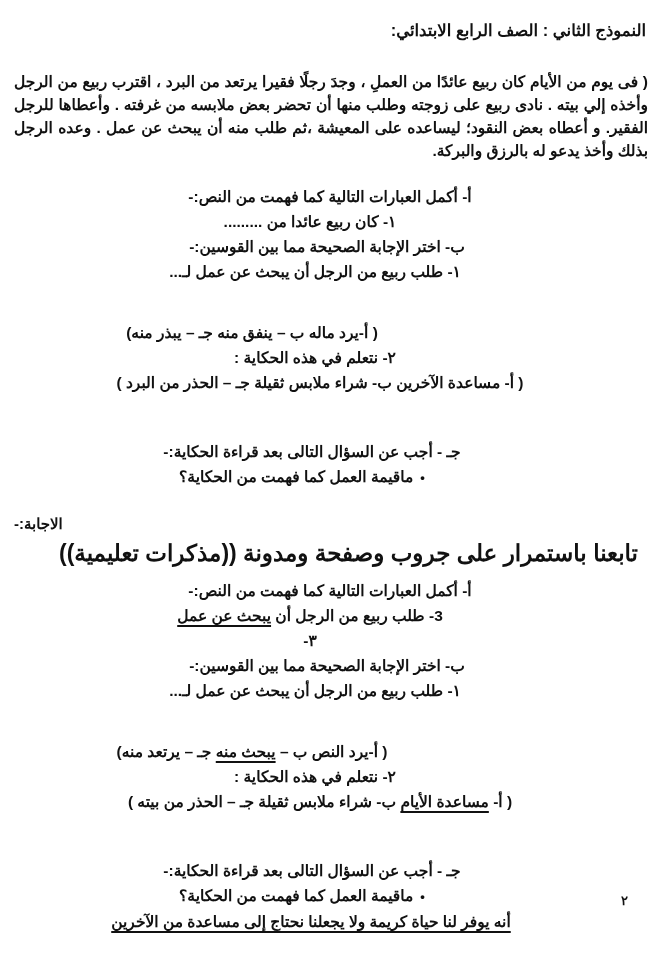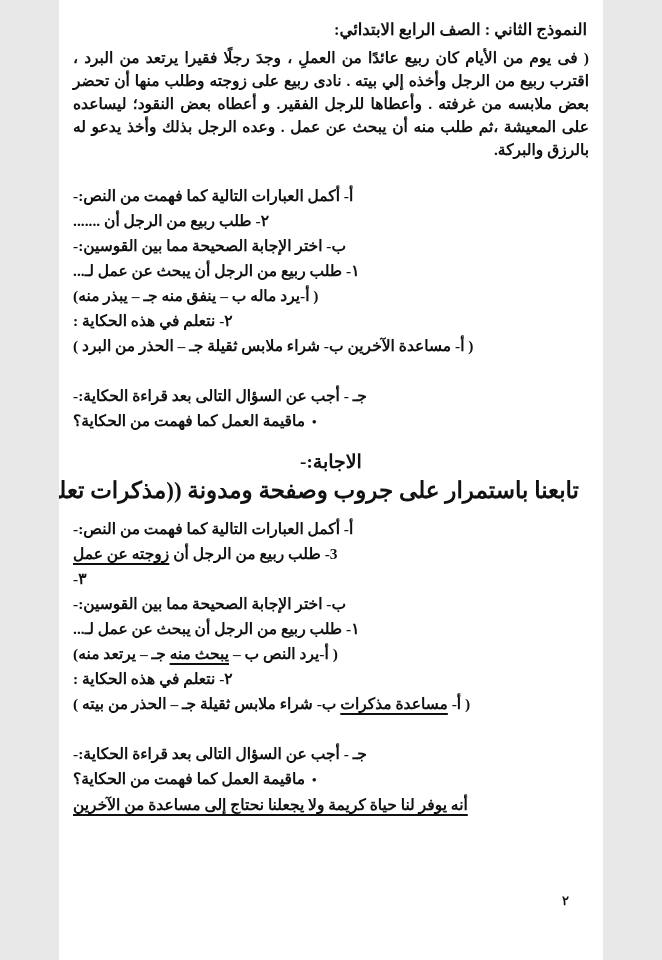--- a/index.html
+++ b/index.html
@@ -1,126 +1,126 @@
 <!DOCTYPE html>
 <html lang="ar" dir="rtl"><head>
 <meta charset="utf-8">
 <style>
   html, body { margin: 0; padding: 0; background: #e8e8e8; }
   .page {
     position: relative;
-    width: 544px;
+    width: 662px;
     height: 960px;
     margin: 0 auto;
     background: #ffffff;
     color: #111111;
     direction: rtl;
-    font-family: Liberation Serif, serif;
+    font-family: Liberation Sans, sans-serif;
     font-weight: bold;
     overflow: hidden;
     box-sizing: border-box;
     padding: 18px 14px 0 14px;
   }
   .title {
     font-size: 16.5px;
     line-height: 24px;
     text-align: right;
     padding-right: 2px;
   }
   .story {
-    margin-top: 4px;
+    margin-top: 28px;
     font-size: 15.5px;
     line-height: 23px;
     text-align: justify;
     text-justify: inter-word;
   }
   .qline {
     font-size: 15.5px;
     line-height: 25px;
-    text-align: left;
+    text-align: center;
     white-space: nowrap;
   }
   .u {
     text-decoration: underline;
     text-underline-offset: 4px;
     text-decoration-thickness: 1.5px;
   }
   .bullet-glyph { font-size: 13px; padding-left: 7px; }
   .answer-label {
-    margin-top: 16px;
-    font-size: 19px;
+    margin-top: 22px;
+    font-size: 15px;
     line-height: 24px;
-    text-align: center;
+    text-align: left;
   }
   .banner {
     font-size: 23px;
     line-height: 34px;
     text-align: right;
     padding-right: 10px;
     white-space: nowrap;
     letter-spacing: 0px;
   }
-  .gap-lg { margin-top: 25px; }
+  .gap-lg { margin-top: 44px; }
   .gap-md { margin-top: 22px; }
   .page-number {
     position: absolute;
     top: 893px;
     right: 34px;
     font-size: 13px;
     font-weight: bold;
   }
   
   .ind-a  { padding-right: 2px;  }
   .ind-n  { padding-right: 42px; }
   .ind-b  { padding-right: 8px;  }
   .ind-q  { padding-right: 32px; }
-  .ind-c1 { padding-right: 158px;}
+  .ind-c1 { padding-right: 158px; margin-top: 36px;}
   .ind-c2 { padding-right: 22px; }
   .ind-g  { padding-right: 38px; }
   .ind-bl { padding-right: 58px; }
   .ind-ans{ padding-right: 40px; }
 </style>
 </head>
 <body>
 
 <div class="page">
 
   <div class="title">النموذج الثاني : الصف الرابع الابتدائي:</div>
 
   <div class="story">( فى يوم من الأيام كان ربيع عائدًا من العملِ ، وجدَ رجلًا فقيرا يرتعد من البرد ، اقترب ربيع من الرجل وأخذه إلي بيته . نادى ربيع على زوجته وطلب منها أن تحضر بعض ملابسه من غرفته . وأعطاها للرجل الفقير. و أعطاه بعض النقود؛ ليساعده على المعيشة ،ثم طلب منه أن يبحث عن عمل . وعده الرجل بذلك وأخذ يدعو له بالرزق والبركة.</div>
 
   <div class="qline gap-md ind-a">أ-  أكمل العبارات التالية كما فهمت من النص:-</div>
-  <div class="qline ind-n">٢-  طلب ربيع من الرجل أن .......</div>
+  <div class="qline ind-n">١- كان ربيع  عائدا من .........</div>
   <div class="qline ind-b">ب- اختر الإجابة الصحيحة مما بين القوسين:-</div>
   <div class="qline ind-q">١-  طلب ربيع من الرجل أن يبحث عن عمل لـ...</div>
   <div class="qline ind-c1">( أ-يرد ماله   ب – ينفق منه جـ – يبذر منه)</div>
   <div class="qline ind-q">٢-  نتعلم في هذه الحكاية :</div>
   <div class="qline ind-c2">( أ- مساعدة  الآخرين  ب- شراء ملابس ثقيلة جـ – الحذر من البرد )</div>
 
   <div class="qline gap-lg ind-g">جـ -  أجب عن السؤال التالى بعد قراءة الحكاية:-</div>
   <div class="qline ind-bl">
     <span class="bullet-glyph">•</span><span>ماقيمة العمل كما فهمت من الحكاية؟</span>
   </div>
 
   <div class="answer-label">الاجابة:-</div>
   <div class="banner">تابعنا باستمرار على جروب وصفحة ومدونة ((مذكرات تعليمية))</div>
 
   <div class="qline ind-a" style="margin-top:8px;">أ-  أكمل العبارات التالية كما فهمت من النص:-</div>
   <div class="qline ind-n">
-    <span>3- طلب ربيع من الرجل أن </span><span class="u">زوجته عن عمل</span>
+    <span>3- طلب ربيع من الرجل أن </span><span class="u">يبحث عن عمل</span>
   </div>
   <div class="qline ind-n">٣-</div>
   <div class="qline ind-b">ب- اختر الإجابة الصحيحة مما بين القوسين:-</div>
   <div class="qline ind-q">١-  طلب ربيع من الرجل أن يبحث عن عمل لـ...</div>
   <div class="qline ind-c1">
     <span>( أ-يرد النص   ب – </span><span class="u">يبحث منه</span><span> جـ – يرتعد منه)</span>
   </div>
   <div class="qline ind-q">٢-  نتعلم في هذه الحكاية :</div>
   <div class="qline ind-c2">
-    <span>( أ- </span><span class="u">مساعدة  مذكرات</span><span>  ب- شراء ملابس ثقيلة جـ – الحذر من بيته )</span>
+    <span>( أ- </span><span class="u">مساعدة  الأيام</span><span>  ب- شراء ملابس ثقيلة جـ – الحذر من بيته )</span>
   </div>
 
   <div class="qline gap-lg ind-g">جـ -  أجب عن السؤال التالى بعد قراءة الحكاية:-</div>
   <div class="qline ind-bl">
     <span class="bullet-glyph">•</span><span>ماقيمة العمل كما فهمت من الحكاية؟</span>
   </div>
   <div class="qline ind-ans u">أنه يوفر لنا حياة كريمة ولا يجعلنا نحتاج إلى مساعدة من الآخرين</div>
 
   <div class="page-number">٢</div>
 

